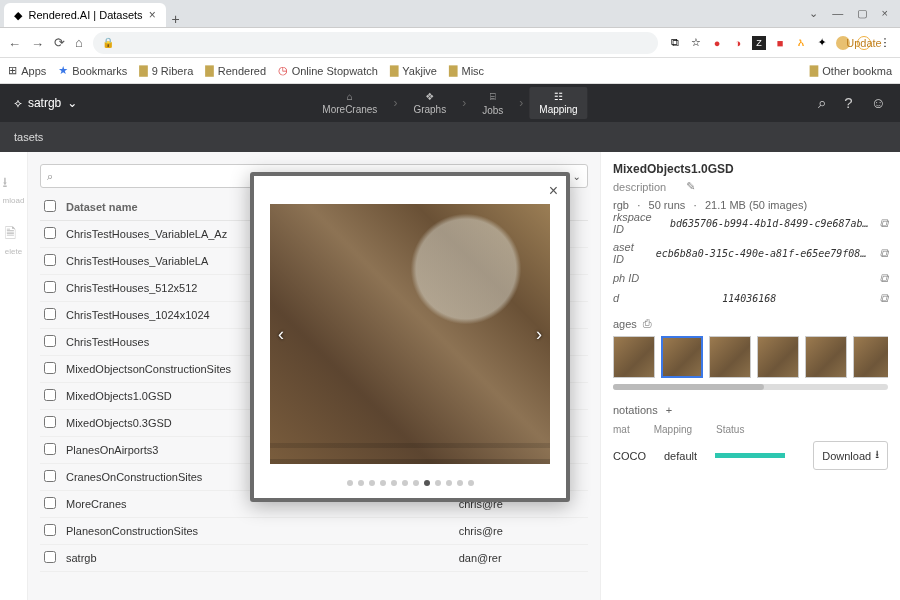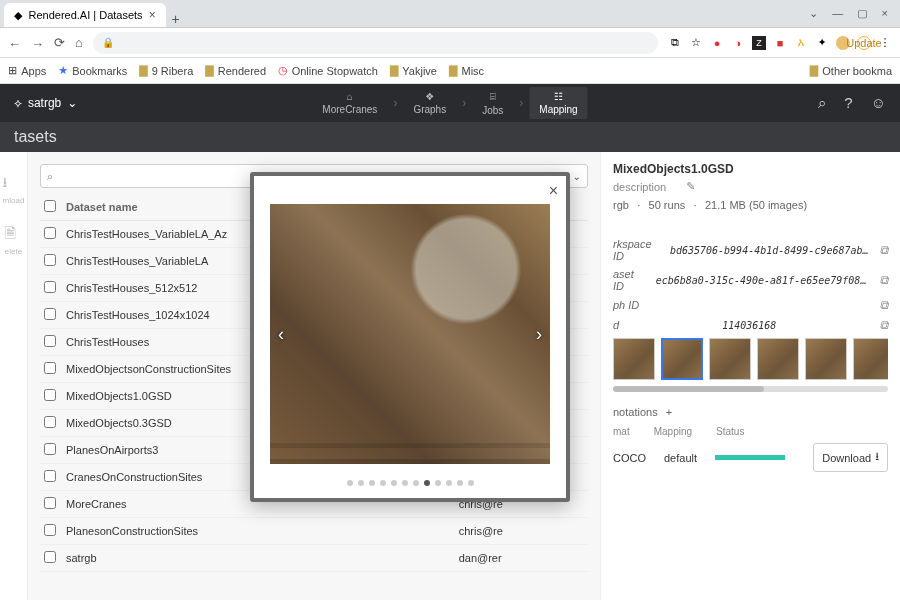--- a/index.html
+++ b/index.html
@@ -29,21 +29,21 @@
 
   
   .app-header { height:38px; background:#2a2b2e; color:#fff; display:flex; align-items:center; padding:0 14px; font-size:12px;}
   .ws-name { display:flex; align-items:center; gap:6px;}
   .nav-center { position:absolute; left:50%; transform:translateX(-50%); display:flex; align-items:center; gap:6px;}
   .nav-item { display:flex; flex-direction:column; align-items:center; gap:2px; padding:4px 10px; font-size:10px; color:#bbb;}
   .nav-item.active { background:#3a3b3e; color:#fff; border-radius:2px;}
   .nav-sep { color:#666;}
   .hdr-right { margin-left:auto; display:flex; gap:18px; font-size:15px; color:#ccc;}
 
-  .breadcrumb { height:30px; background:#3a3b3e; color:#ddd; display:flex; align-items:center; padding:14px 14px; font-size:16px;}
+  .breadcrumb { height:30px; background:#3a3b3e; color:#ddd; display:flex; align-items:center; padding:14px 14px; font-size:11px;}
 
   
   .content { position:relative; display:flex; height: calc(600px - 28px - 30px - 26px - 38px - 30px); background:#f7f7f8;}
   .left-rail { width:28px; background:#fff; border-right:1px solid #eee; display:flex; flex-direction:column; align-items:center; gap:18px; padding-top:20px; color:#bbb; font-size:8px;}
   .left-rail .ic { font-size:14px;}
 
   .center-col { flex:1; padding:12px 12px 0 12px; overflow:hidden;}
   .search-row { display:flex; margin-bottom:6px;}
   .search-box { flex:1; height:24px; border:1px solid #ccc; border-radius:3px; display:flex; align-items:center; padding:0 6px; font-size:11px; color:#888; background:#fff;}
   .search-box .chev { margin-left:auto; font-size:10px; color:#555;}
@@ -51,21 +51,21 @@
   .table { width:100%; border-collapse:collapse; font-size:11px;}
   .table th { text-align:left; font-weight:600; color:#666; padding:6px 4px; border-bottom:1px solid #e5e5e5;}
   .table td { padding:6px 4px; border-bottom:1px solid #eee; color:#333;}
   .cb { width:22px;}
   .cb input { width:12px; height:12px;}
 
   
   .detail { width:300px; background:#fff; border-left:1px solid #eee; padding:10px 12px; font-size:11px; color:#333; overflow:hidden;}
   .detail h3 { font-size:12px; font-weight:700; margin-bottom:4px;}
   .desc-row { display:flex; align-items:center; gap:20px; color:#888; margin-bottom:6px;}
-  .meta-line { display:flex; gap:8px; color:#666; margin-bottom:27px;}
+  .meta-line { display:flex; gap:8px; color:#666; margin-bottom:0;}
   .meta-line span { white-space:nowrap;}
   .idrow { display:flex; justify-content:space-between; align-items:center; margin-bottom:6px; color:#666; gap:8px;font-style:italic;}
   .idrow .idval { font-family:Menlo,monospace; font-size:10px; color:#333; overflow:hidden; text-overflow:ellipsis; white-space:nowrap;}
   .copy { font-size:12px; color:#888;}
   .sect-label { font-size:11px; color:#666; margin:12px 0 6px; display:flex; align-items:center; gap:6px;}
   .thumbs { display:flex; gap:6px; overflow:hidden;}
   .thumb { width:42px; height:42px; border:1px solid #ccc; background:linear-gradient(135deg,#9b7a4f,#6e5639 60%,#8a6f4a); flex-shrink:0;}
   .thumb.sel { border:2px solid #3b78e7;}
   .hscroll { height:6px; background:#ddd; margin-top:6px; border-radius:3px; position:relative;}
   .hscroll .th { position:absolute; left:0; width:55%; height:100%; background:#bbb; border-radius:3px;}
@@ -333,20 +333,24 @@
           <span>ph ID</span>
           <span class="copy">⧉</span>
         </div>
         <div class="idrow">
           <span>d</span>
           <span class="idval">114036168</span>
           <span class="copy">⧉</span>
         </div>
       </div>
 
+    <div class="sect-label">
+      <span>ages</span>
+      <span>⎙</span>
+    </div>
     <div class="thumbs">
       <div class="thumb"></div>
       <div class="thumb sel"></div>
       <div class="thumb"></div>
       <div class="thumb"></div>
       <div class="thumb"></div>
       <div class="thumb"></div>
     </div>
     <div class="hscroll">
         <div class="th"></div>

